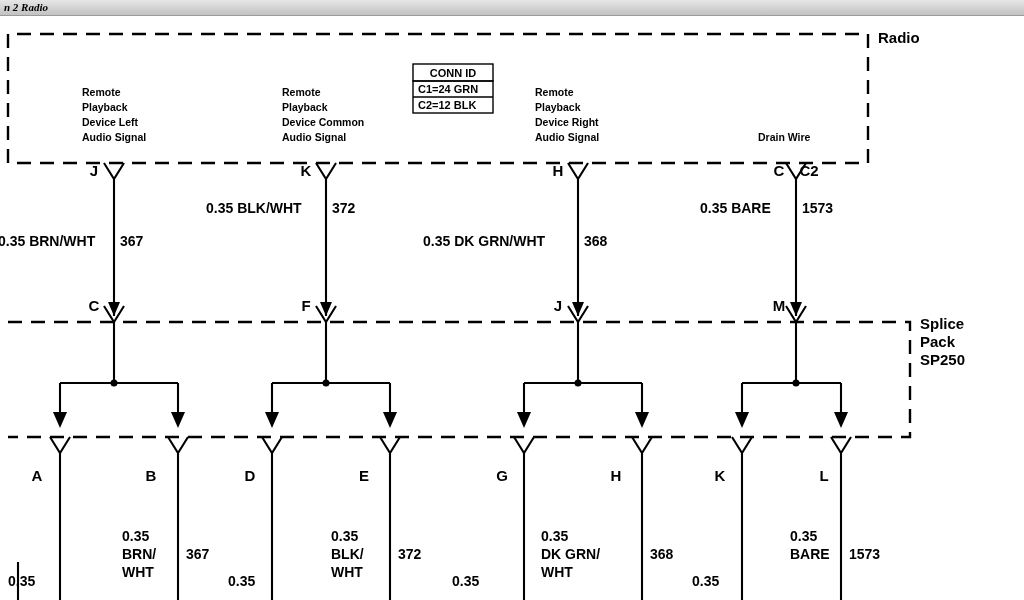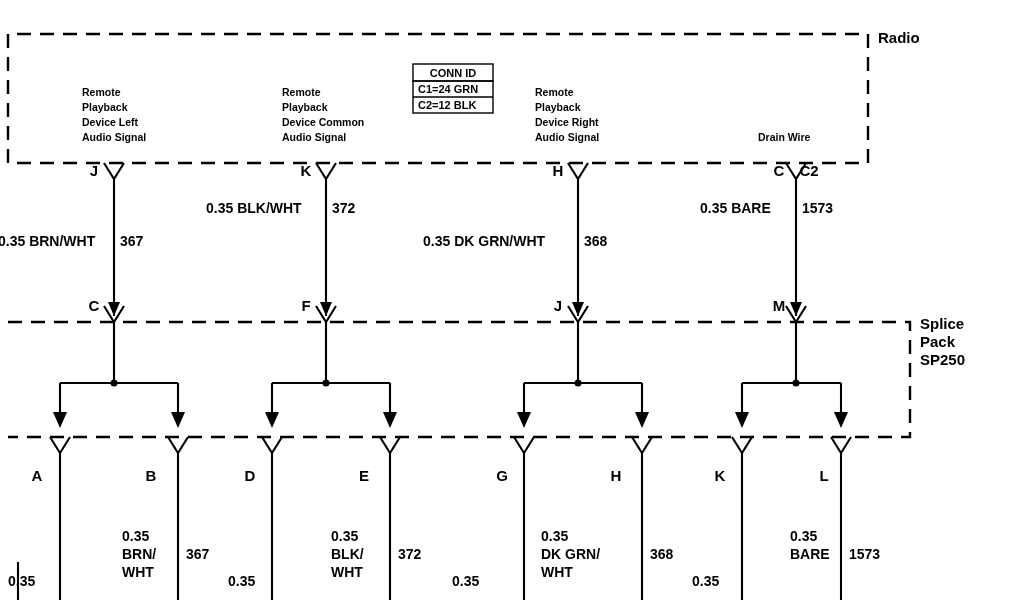--- a/index.html
+++ b/index.html
@@ -54,20 +54,23 @@
   .wire { stroke: #000; stroke-width: 2.1; fill: none; }
   .dash { stroke: #000; stroke-width: 2.4; fill: none; stroke-dasharray: 14 9; }
   .thin { stroke: #000; stroke-width: 1.4; fill: none; }
   .solidfill { fill: #000; }
 </style>
 </head>
 <body>
 
 <div id="root">
 
+  <div class="titlebar">
+    <span class="tb-text">n 2 Radio</span>
+  </div>
 
   <svg class="diagram" viewBox="0 0 1024 584">
 
     <g>
       <polyline class="dash" points="8,18 8,147 868,147 868,18 8,18"></polyline>
     </g>
 
     <g>
       <text class="lbl-side" x="878" y="27">Radio</text>
     </g>

